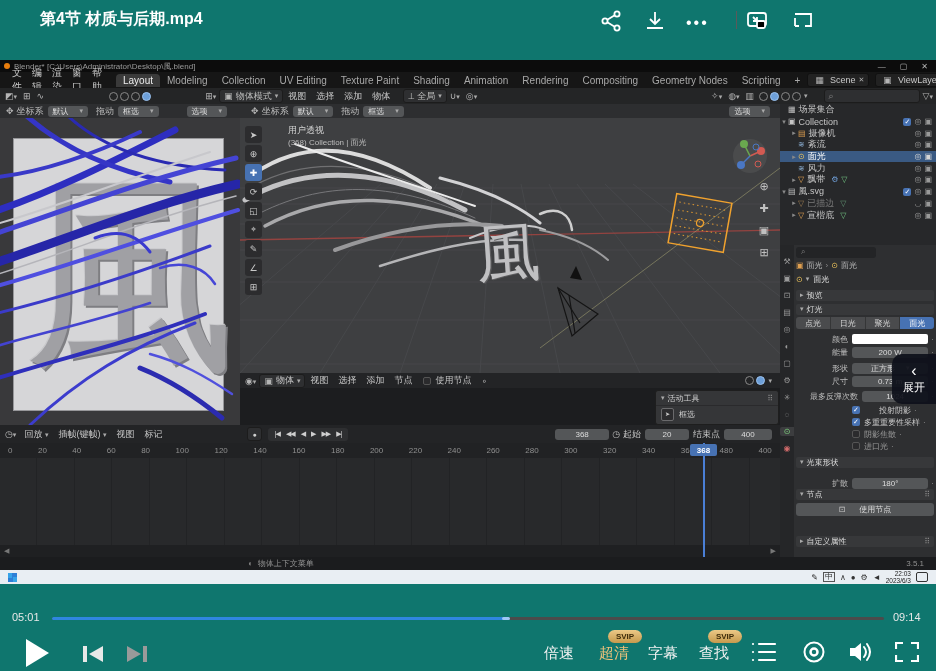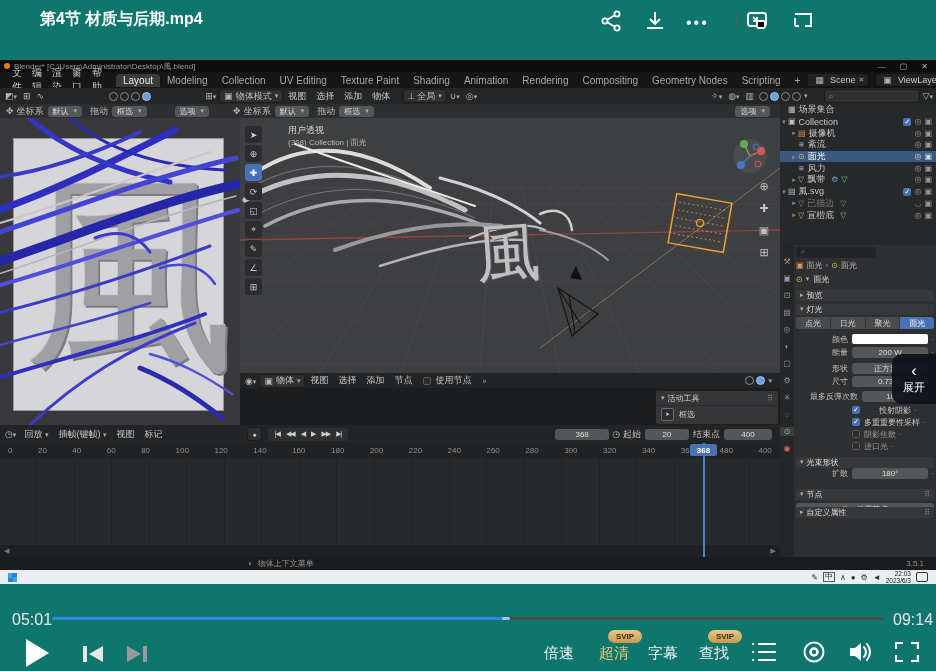--- a/index.html
+++ b/index.html
@@ -11,21 +11,21 @@
   .vp-title{left:40px;top:9px;font-size:16px;font-weight:bold;color:#fff;}
   .tbico{top:8px;width:26px;height:26px;color:#fff;}
   .tb-div{left:736px;top:11px;width:1px;height:18px;background:#5a5a5a;}
   .avatar-pill{left:830px;top:3px;width:86px;height:34px;border-radius:17px;
     background:linear-gradient(180deg,#4d5cb8,#323f8f);display:flex;align-items:center;gap:6px;padding-left:2px;box-sizing:border-box;}
   .avatar{width:30px;height:30px;border-radius:50%;background:radial-gradient(circle at 50% 42%,#fff 0 58%,#e8ecf5 59% 100%);position:relative;}
   .avatar:before{content:"";position:absolute;left:8px;top:12px;width:3px;height:3px;border-radius:50%;background:#4a3b32;box-shadow:11px 0 0 #4a3b32;}
   .avatar:after{content:"";position:absolute;left:12px;top:17px;width:6px;height:3px;border-radius:0 0 6px 6px;background:#d98a8a;}
   .hi{color:#fff;font-size:13px;font-weight:bold;}
   
-  .pb-time{top:611px;font-size:16px;color:#e8e8e8;}
+  .pb-time{top:611px;font-size:11px;color:#e8e8e8;}
   .pb-track{left:52px;top:617px;width:832px;height:3px;border-radius:2px;background:#4b4b4b;}
   .pb-fill{height:3px;border-radius:2px;background:#2f86e0;position:relative;}
   .pb-tip{position:absolute;right:-6px;top:0;width:8px;height:3px;border-radius:2px;background:#9dc7f6;}
   .ctl-label{top:644px;font-size:15px;color:#f2f2f2;}
   .gold{color:#ecc27a;}
   .svip{top:630px;width:34px;height:13px;border-radius:7px;background:linear-gradient(180deg,#ecc987,#c59a4d);
         color:#3c2b0a;font-size:8px;font-weight:bold;display:flex;align-items:center;justify-content:center;}
   
   .slab{left:892px;width:44px;background:rgba(14,16,26,.92);border-radius:10px 0 0 10px;display:flex;flex-direction:column;align-items:center;}
   .aiico{width:26px;height:26px;border-radius:7px;background:linear-gradient(135deg,#7a5cff,#2ea6ff);position:relative;}
@@ -41,21 +41,21 @@
   .wtab{padding:1px 7px;color:#a8a8a8;border-radius:4px 4px 0 0;font-size:10px;white-space:nowrap;}
   .wtab.active{background:#3a3a3a;color:#ececec;}
   .scene-widget{display:flex;align-items:center;gap:3px;background:#222;border:1px solid #111;border-radius:3px;height:12px;padding:0 4px;font-size:9px;color:#c9c9c9;}
   .bl-header{left:0;top:88px;width:936px;height:16px;background:#242526;display:flex;align-items:center;color:#bdbdbd;font-size:9px;}
   .hic{color:#b5b5b5;font-size:9px;margin:0 3px;}
   .hmenu{margin:0 5px;color:#c6c6c6;}
   .hpill{background:#2e2f31;border:1px solid #1c1c1c;border-radius:3px;height:12px;display:inline-flex;align-items:center;padding:0 4px;gap:3px;}
   .sphere{width:9px;height:9px;border-radius:50%;border:1px solid #888;margin-left:2px;box-sizing:border-box;}
   .sphere.on{background:#6d9fd8;border-color:#9cc2ee;}
   .bl-tools{left:0;top:104px;width:780px;height:14px;background:#2d2e30;display:flex;align-items:center;font-size:9px;color:#bdbdbd;}
-  .pill{background:#545658;border-radius:3px;color:#ddd;font-size:8px;height:11px;display:inline-flex;align-items:center;justify-content:center;padding:0 5px;gap:5px;white-space:nowrap;text-align:right;}
+  .pill{background:#545658;border-radius:3px;color:#ddd;font-size:8px;height:11px;display:inline-flex;align-items:center;justify-content:center;padding:0 5px;gap:11px;white-space:nowrap;text-align:right;}
   .caret{font-size:7px;color:#aaa;}
   
   .bl-left{left:0;top:118px;width:240px;height:307px;background:#39393b;overflow:hidden;}
   .canvas{position:absolute;left:13px;top:20px;width:211px;height:273px;background:#d6d6d8;border:1px solid #97979a;box-sizing:border-box;}
   .glyph-big{position:absolute;left:24px;top:28px;width:200px;text-align:center;font-family:"DejaVu Serif",serif;
     font-size:212px;line-height:260px;color:#a0a0a4;text-shadow:2px 2px 0 #7e7e82,-1px -1px 0 #c9c9cc;}
   
   .bl-center{left:240px;top:118px;width:540px;height:255px;background:#3e3f41;overflow:hidden;}
   .ovtext1{position:absolute;left:48px;top:6px;font-size:9px;color:#d2d2d2;}
   .ovtext2{position:absolute;left:48px;top:19px;font-size:8px;color:#bdbdbd;}
@@ -585,41 +585,41 @@
       <span class="cb off">✓</span>
       <span style="margin-left:4px">进口光</span>
         <span class="dot">·</span>
     </div>
     <div class="prow" style="top:211px">
       <div class="phdr">
           <span class="caret">▾</span>
           <span>光束形状</span>
         </div>
     </div>
-    <div class="prow" style="top:222px">
+    <div class="prow" style="top:232px">
       <span class="plabel">扩散</span>
       <span class="pill pval">
           <span>180°</span>
         </span>
       <span class="dot">·</span>
     </div>
     <div class="prow" style="top:243px">
       <div class="phdr">
           <span class="caret">▾</span>
           <span>节点</span>
           <span style="margin-left:auto;color:#8a8a8a">⠿</span>
         </div>
     </div>
     <div class="prow" style="top:258px">
       <span class="pill" style="width:100%;height:13px">
         <span class="oic" style="color:#c9c9c9">⊡</span>
           <span>使用节点</span>
       </span>
     </div>
-    <div class="prow" style="top:261px">
+    <div class="prow" style="top:290px">
       <div class="phdr">
           <span class="caret">▸</span>
           <span>自定义属性</span>
           <span style="margin-left:auto;color:#8a8a8a">⠿</span>
         </div>
     </div>
   </div>
 
   <div class="a bl-shader">
     <div class="sh-hdr">

